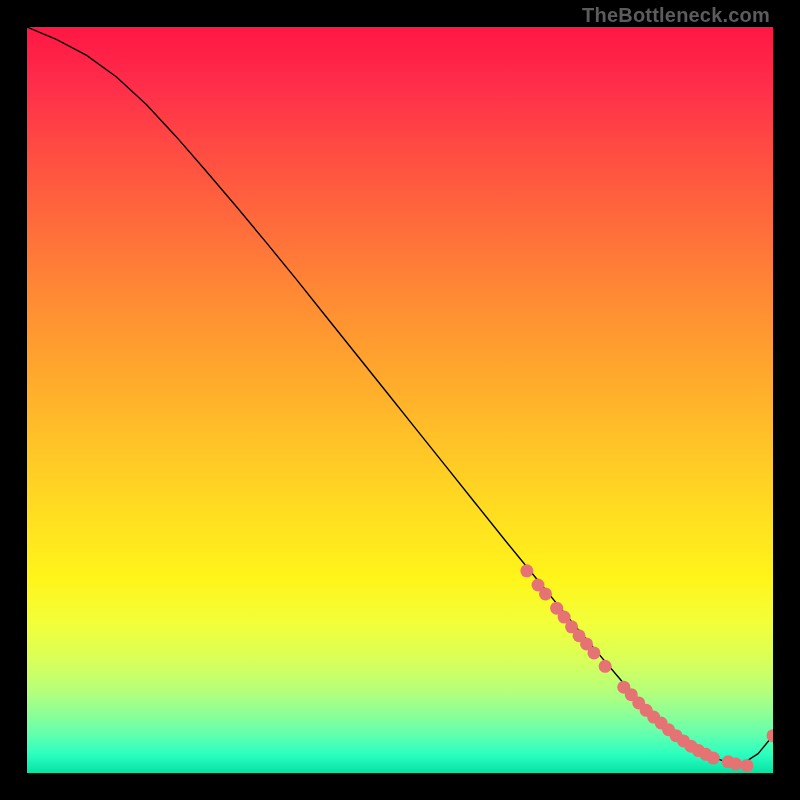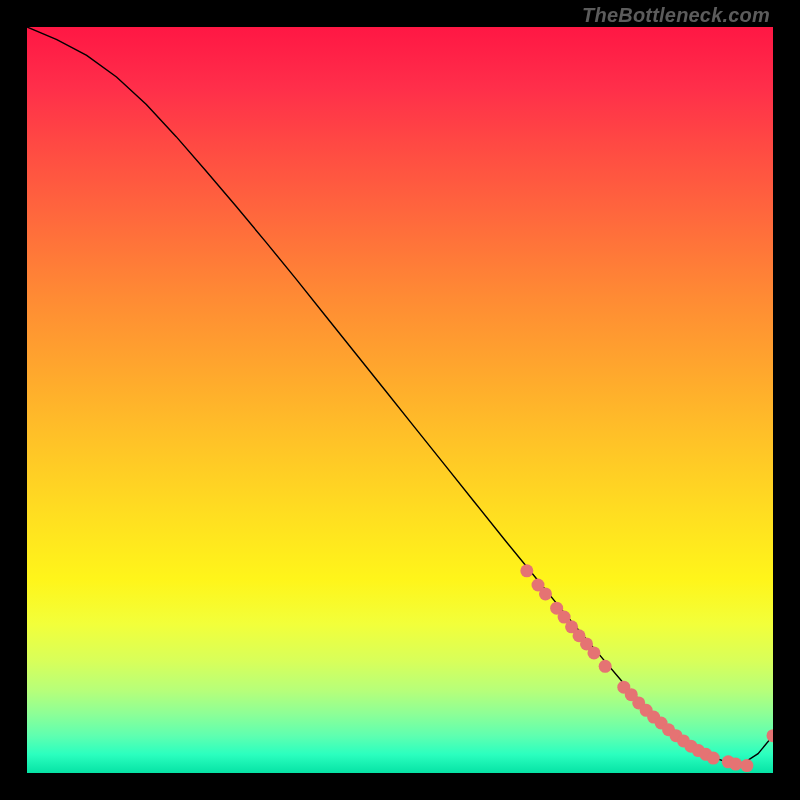--- a/index.html
+++ b/index.html
@@ -48,21 +48,20 @@
   }
   .attribution {
     position: absolute;
     top: 4px;
     right: 30px;
     font-family: Arial, Helvetica, sans-serif;
     font-size: 20px;
     font-weight: bold;
     color: #5c5c5c;
     letter-spacing: 0.2px;
-    font-style: italic;
   }
   svg.overlay {
     position: absolute;
     inset: 0;
   }
   .curve {
     fill: none;
     stroke: #000;
     stroke-width: 1.4px;
   }

